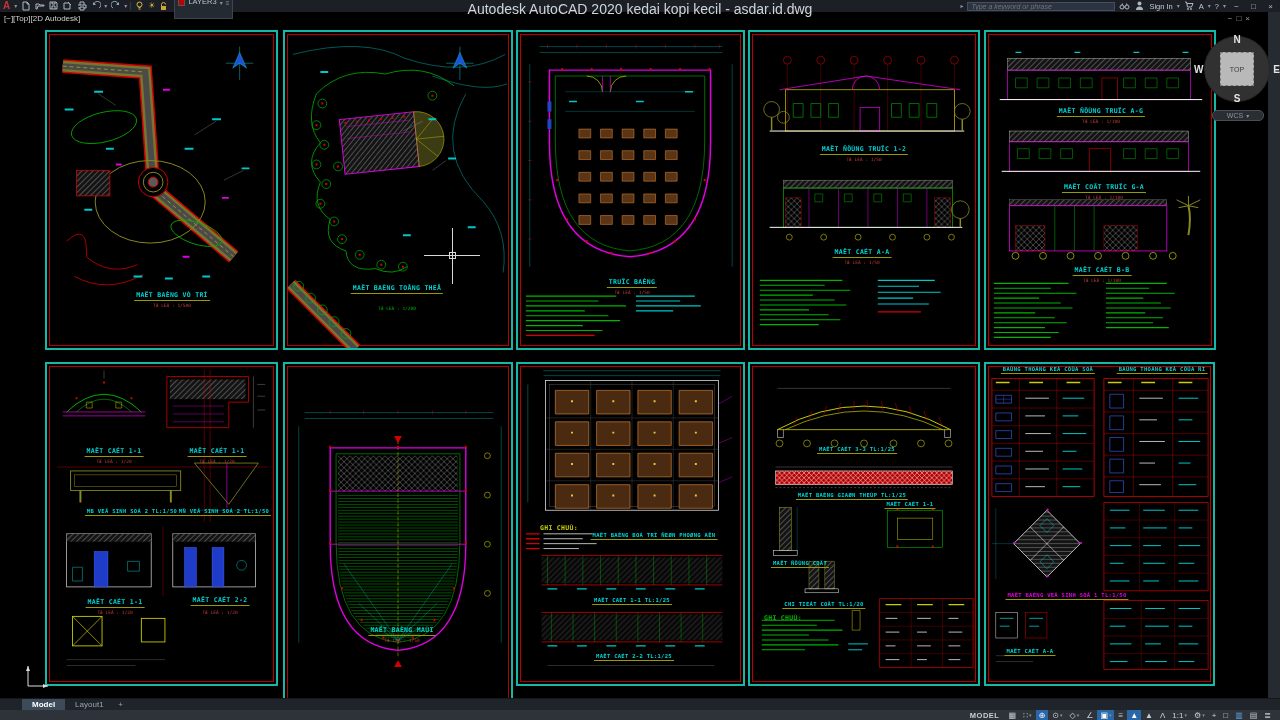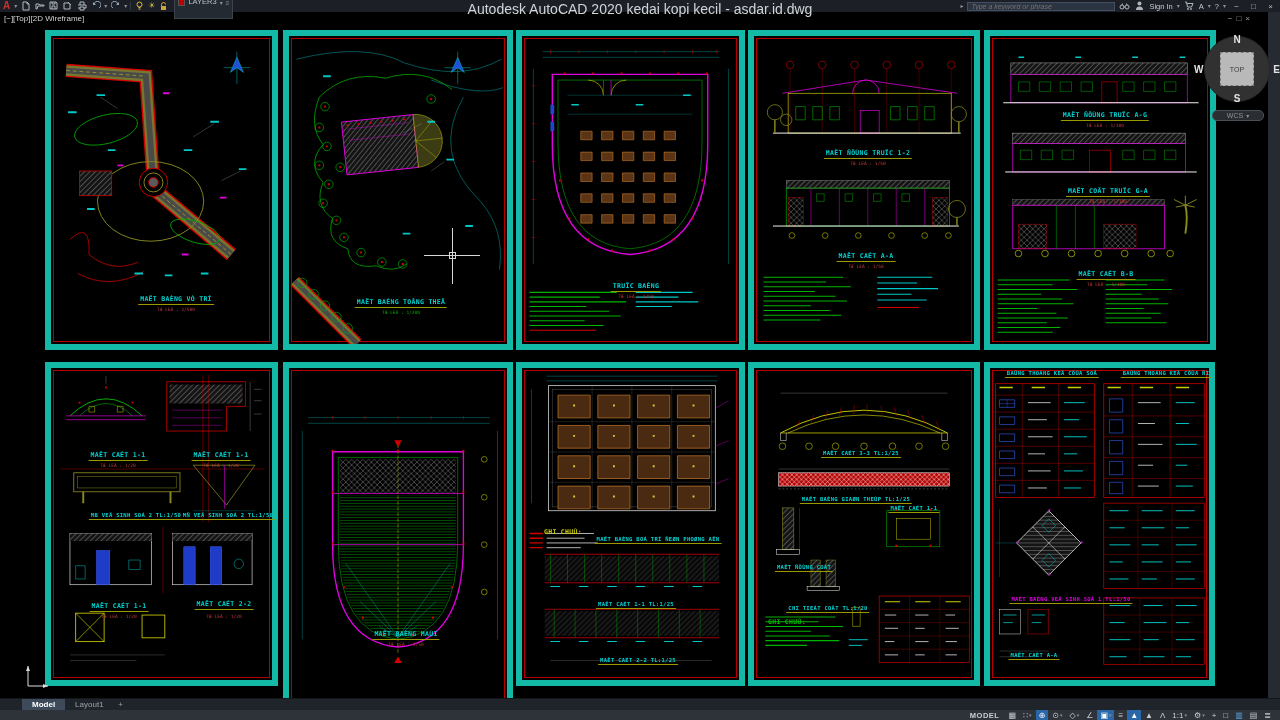--- a/index.html
+++ b/index.html
@@ -32,21 +32,21 @@
   .vcube{position:absolute;left:1204px;top:24px;width:66px;height:66px;z-index:6}
   .vring{position:absolute;inset:0;border-radius:50%;background:#313131;border:1px solid #262626}
   .vface{position:absolute;left:16px;top:16px;width:34px;height:34px;background:#b9b9b9;border:1px dashed #7c7c7c;color:#3a3a3a;font-size:7px;display:flex;align-items:center;justify-content:center}
   .vN{position:absolute;left:50%;top:-2px;transform:translateX(-50%);color:#e3e3e3;font-weight:bold;font-size:10px}
   .vS{position:absolute;left:50%;bottom:-2px;transform:translateX(-50%);color:#e3e3e3;font-weight:bold;font-size:10px}
   .vW{position:absolute;left:-10px;top:50%;transform:translateY(-50%);color:#e3e3e3;font-weight:bold;font-size:10px}
   .vE{position:absolute;right:-10px;top:50%;transform:translateY(-50%);color:#e3e3e3;font-weight:bold;font-size:10px}
   .wcs{position:absolute;left:1212px;top:98px;width:52px;height:11px;border:1px solid #4a4f55;border-radius:5px;background:#2a2e33;color:#8d949c;font-size:7px;display:flex;align-items:center;justify-content:center;gap:3px;z-index:6}
 
   
-  .sheet{position:absolute;background:#000;border:6px solid #14b8a6}
+  .sheet{position:absolute;background:#000;border:2px solid #14b8a6}
   .ib{position:absolute;inset:2px;border:1px solid #b40000;pointer-events:none}
   .sheet svg{position:absolute;inset:0;width:100%;height:100%}
   .ct{position:absolute;transform:translateX(-50%);font-family:"DejaVu Sans Mono",monospace;font-size:6.5px;font-weight:bold;color:#00d2d2;letter-spacing:.3px;border-bottom:1px solid #9a9a00;padding:0 2px 1px;white-space:nowrap;z-index:3}
   .ct.sm{font-size:5.5px}
   .ct.mag{color:#e000e0}
   .ct.note{transform:none;color:#cccc00;border-bottom:none}
   .ct.gnote{transform:none;color:#00b400;border-bottom:none}
   .cs{position:absolute;transform:translateX(-50%);font-family:"DejaVu Sans Mono",monospace;font-size:4.5px;color:#c83c3c;white-space:nowrap;z-index:3}
   .cs.green{color:#00b400}
 
@@ -187,21 +187,21 @@
           </pattern>
       <pattern id="hH" width="4" height="3" patternUnits="userSpaceOnUse">
             <line x1="0" y1="1.5" x2="4" y2="1.5" stroke="#00a000" stroke-width=".5"></line>
           </pattern>
       <pattern id="hR" width="5" height="5" patternUnits="userSpaceOnUse">
             <path d="M0 0L5 5M5 0L0 5" stroke="#ffffff" stroke-width=".5"></path>
           </pattern>
     </defs>
       </svg>
 
-    <span class="cornerlabel">[−][Top][2D Wireframe]</span>
+    <span class="cornerlabel">[−][Top][2D Autodesk]</span>
     <span class="docwin"><span>−</span><span>□</span><span>×</span></span>
 
     
     <div class="vcube">
       <div class="vring"></div>
       <span class="vN">N</span>
       <span class="vS">S</span>
       <span class="vW">W</span>
       <span class="vE">E</span>
       <div class="vface">TOP</div>
@@ -283,21 +283,21 @@
               <circle cx="38" cy="282" r="5"></circle>
               <circle cx="50" cy="294" r="5"></circle>
               <circle cx="62" cy="306" r="5"></circle>
             </g>
           <path d="M178 14 v34 M164 31 h28" stroke="#00c8c8" stroke-width=".5"></path>
           <path d="M178 20 l7 16 l-7 -5 l-7 5 z" fill="#2050d8" stroke="#00c8c8" stroke-width=".5"></path>
           <path d="M146 88h8M166 128h8M36 40h8M186 198h8M120 206h8" stroke="#00c8c8" stroke-width="2"></path>
           <path d="M140 90 L120 100 M164 130 L150 140" stroke="#bbbbbb" stroke-width=".3"></path>
         </g>
       </svg>
-      <span class="ct" style="left:112px;top:262px">MAËT BAÈNG TOÅNG THEÅ</span>
+      <span class="ct" style="left:112px;top:252px">MAËT BAÈNG TOÅNG THEÅ</span>
       <span class="cs green" style="left:112px;top:274px">TÆ LEÄ : 1/200</span>
     </div>
 
     
     <div class="sheet" style="left:516px;top:18px;width:229px;height:320px">
       <div class="ib"></div>
       <svg viewBox="0 0 229 320">
         <g fill="none">
           <path d="M22 14 H208 M22 20 H208 M12 32 V238 M218 32 V238" stroke="#00b4b4" stroke-width=".4"></path>
           <path d="M30 12v4M60 12v4M90 12v4M120 12v4M150 12v4M180 12v4M205 12v4M10 50h4M10 90h4M10 130h4M10 170h4M10 210h4" stroke="#d40000" stroke-width=".5"></path>

